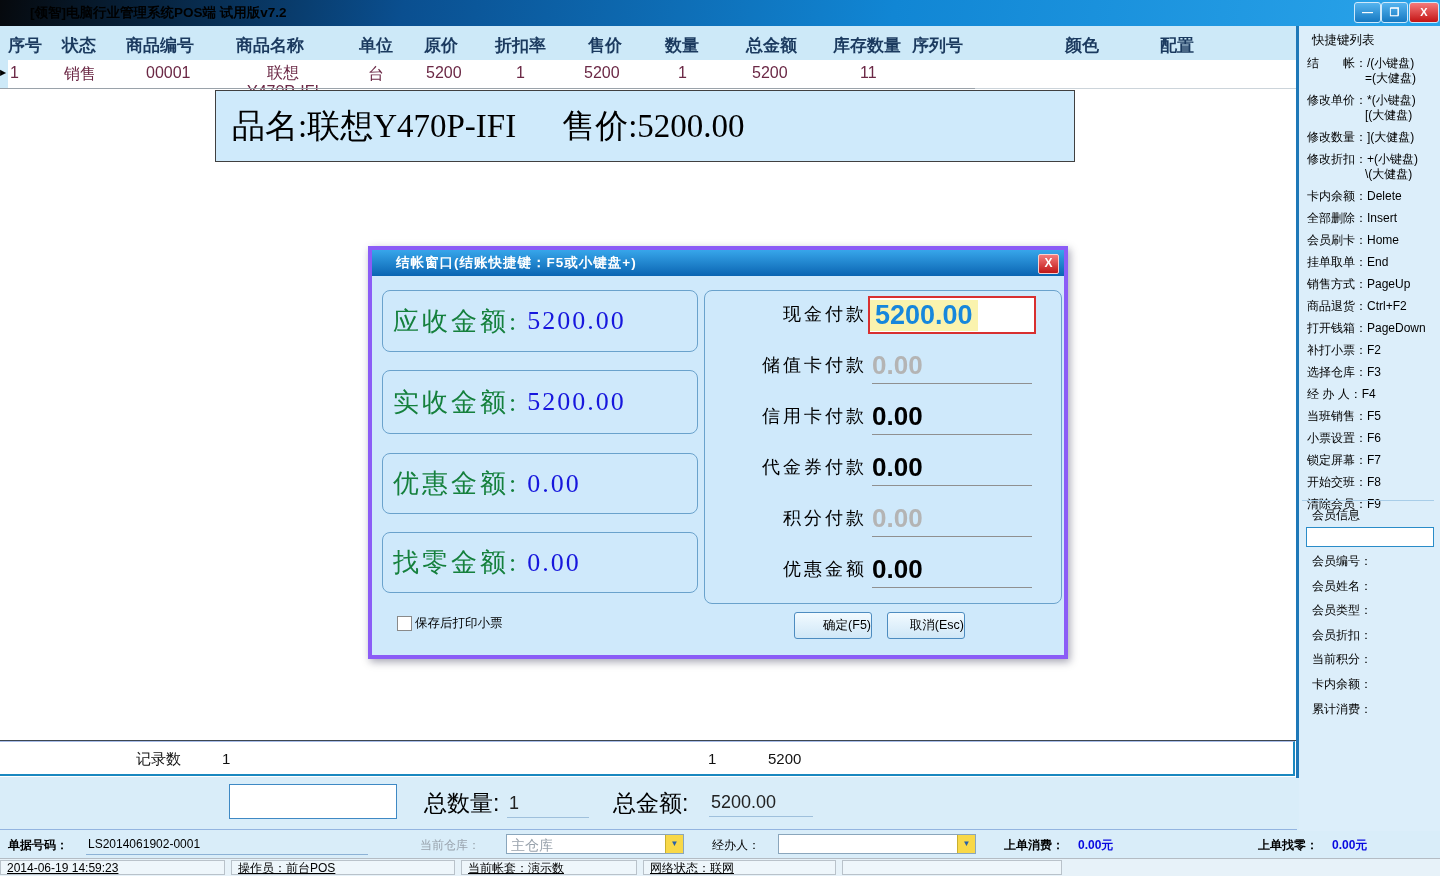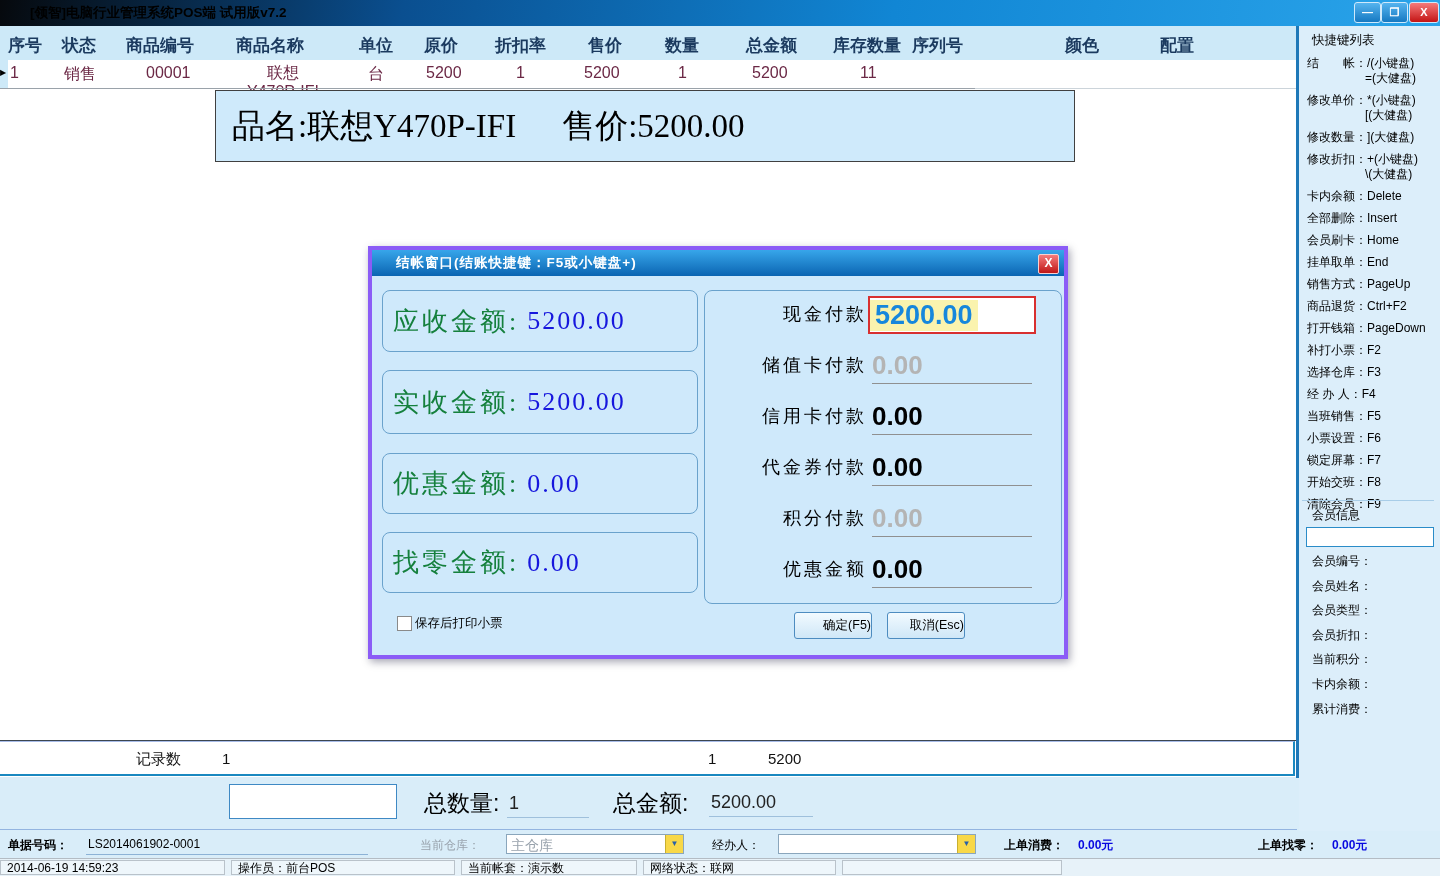--- a/index.html
+++ b/index.html
@@ -87,21 +87,21 @@
   .combo{position:absolute;top:4px;height:20px;background:#fff;border:1px solid #8aa6bc;
     box-sizing:border-box;}
   .combo .txt{position:absolute;left:4px;top:2px;font-size:14px;color:#98a2ac;}
   .combo .arrow{position:absolute;right:0;top:0;width:17px;height:18px;background:#f8d848;
     border-left:1px solid #c8b030;color:#2860a8;font-size:8px;text-align:center;line-height:18px;
     cursor:pointer;}
   
   .statusbar{position:absolute;left:0;top:858px;width:1440px;height:18px;background:#e7f2f9;
     border-top:1px solid #b4bcc4;box-sizing:border-box;}
   .seg{position:absolute;top:1px;height:15px;border:1px solid #b9c2ca;background:#eef6fb;
-    font-size:12px;line-height:14px;padding-left:6px;box-sizing:border-box;white-space:nowrap;}
+    font-size:12px;line-height:14px;padding-left:6px;box-sizing:border-box;white-space:nowrap;text-decoration:underline;}
   
   .sidesep{position:absolute;left:1296px;top:26px;width:3px;height:752px;background:#1e78b8;}
   .sidebar{position:absolute;left:1299px;top:26px;width:141px;height:805px;background:#dceefa;
     font-size:12px;color:#000;}
   .sb-title{position:absolute;left:13px;top:6px;font-size:12.5px;}
   .sclist{position:absolute;left:8px;top:30px;width:132px;}
   .scentry{margin-bottom:7px;line-height:15px;white-space:nowrap;}
   .sccont{padding-left:58px;}
   .memsep{position:absolute;left:3px;top:474px;width:132px;height:1px;background:#a8cde8;}
   .sb-meminfo{position:absolute;left:13px;top:481px;}

